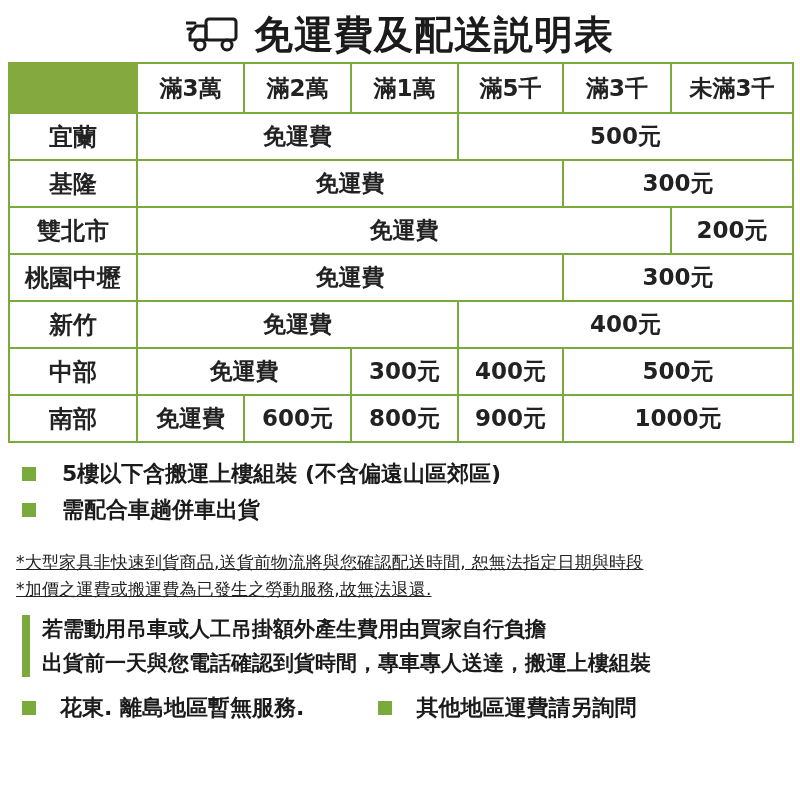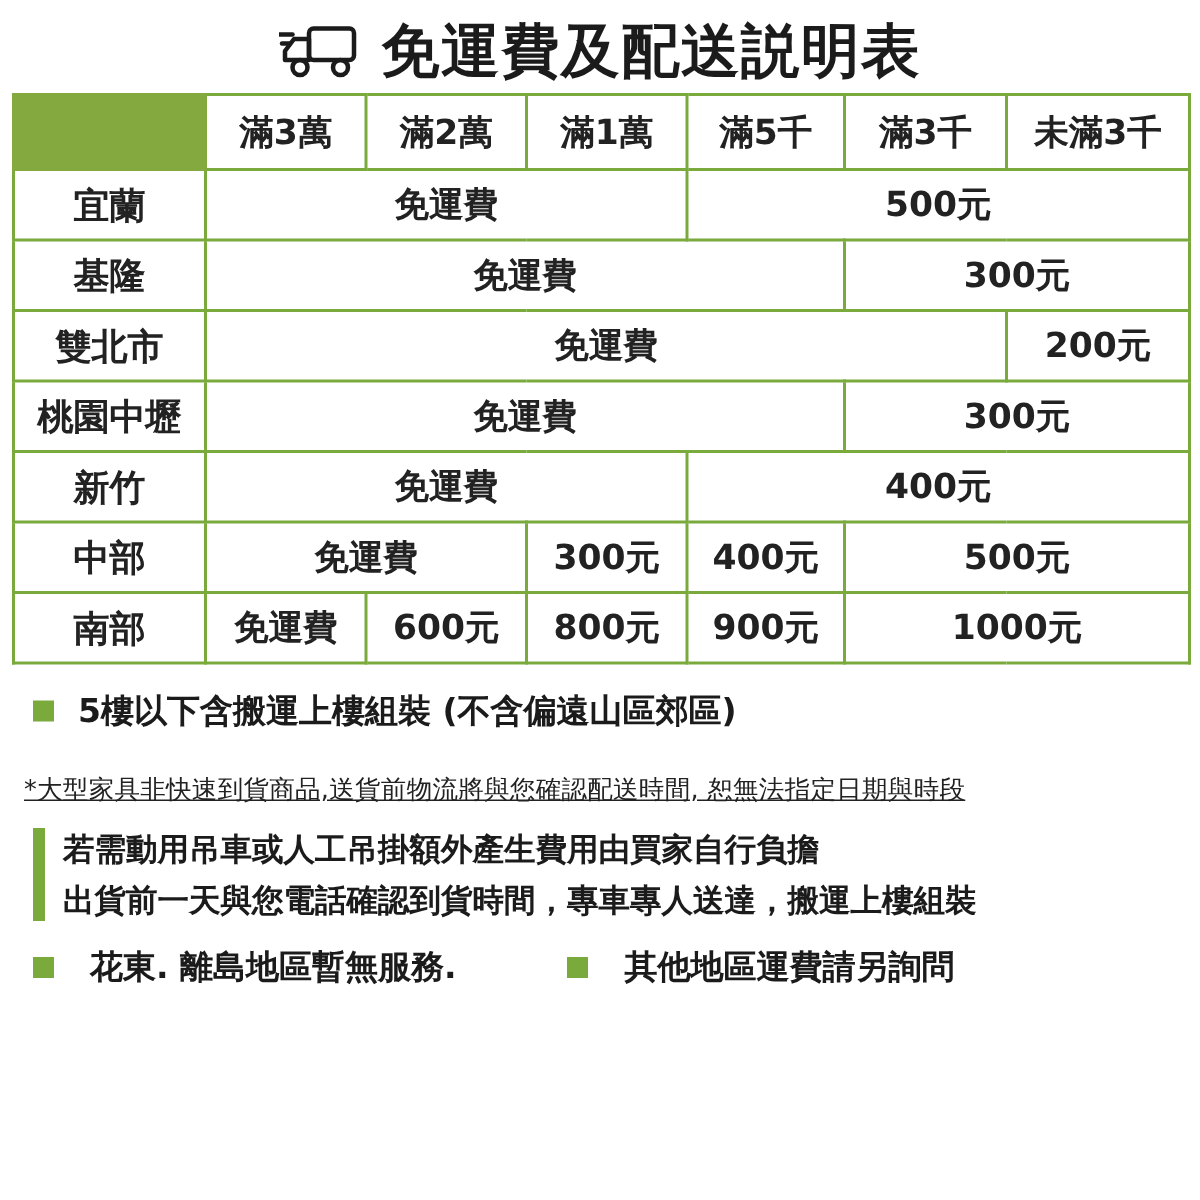--- a/index.html
+++ b/index.html
@@ -90,21 +90,21 @@
   col.c5 { width: 108px; }
   col.c6 { width: 122px; }
 
   
   .notes {
     padding: 10px 22px 0 22px;
   }
   .note-line {
     display: flex;
     align-items: center;
-    gap: 16px;
+    gap: 26px;
     margin: 6px 0;
   }
   .sq {
     display: inline-block;
     width: 14px;
     height: 14px;
     background: #7aa93c;
     flex: 0 0 auto;
   }
   .note-text {
@@ -254,24 +254,29 @@
           </tr>
         </tbody>
     </table>
   </div>
 
   <div class="notes">
     <div class="note-line">
       <span class="sq"></span>
       <span class="note-text">5樓以下含搬運上樓組裝 (不含偏遠山區郊區)</span>
     </div>
+    <div class="note-line">
+      <span class="sq"></span>
+      <span class="note-text">需配合車趟併車出貨</span>
+    </div>
   </div>
 
   <div class="fineprint">
     <div class="fine-line">*大型家具非快速到貨商品,送貨前物流將與您確認配送時間, 恕無法指定日期與時段</div>
+    <div class="fine-line">*加價之運費或搬運費為已發生之勞動服務,故無法退還.</div>
   </div>
 
   <div class="barblock">
     <div class="vbar"></div>
     <div class="lines">
       <div>若需動用吊車或人工吊掛額外產生費用由買家自行負擔</div>
       <div>出貨前一天與您電話確認到貨時間，專車專人送達，搬運上樓組裝</div>
     </div>
   </div>
 

